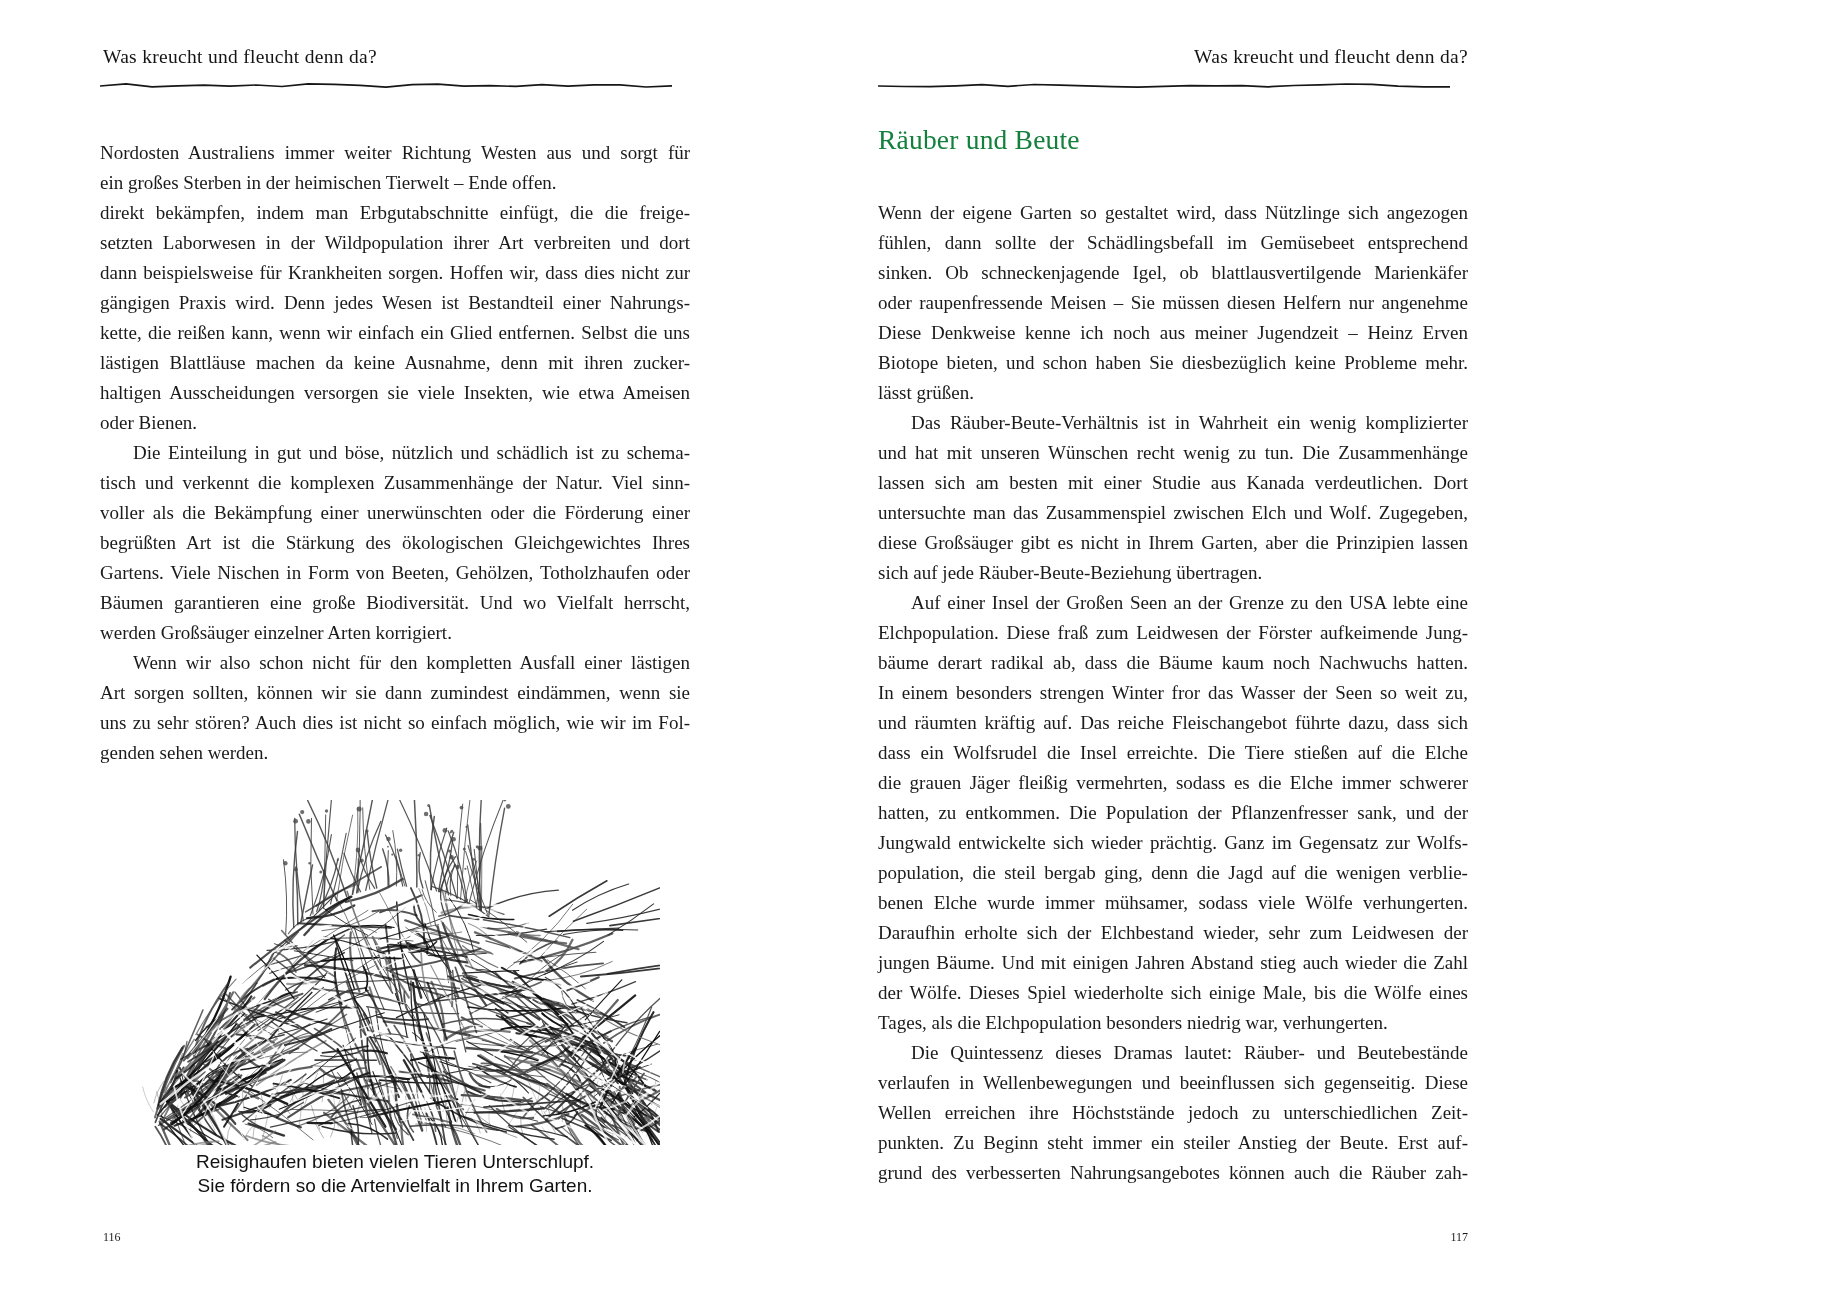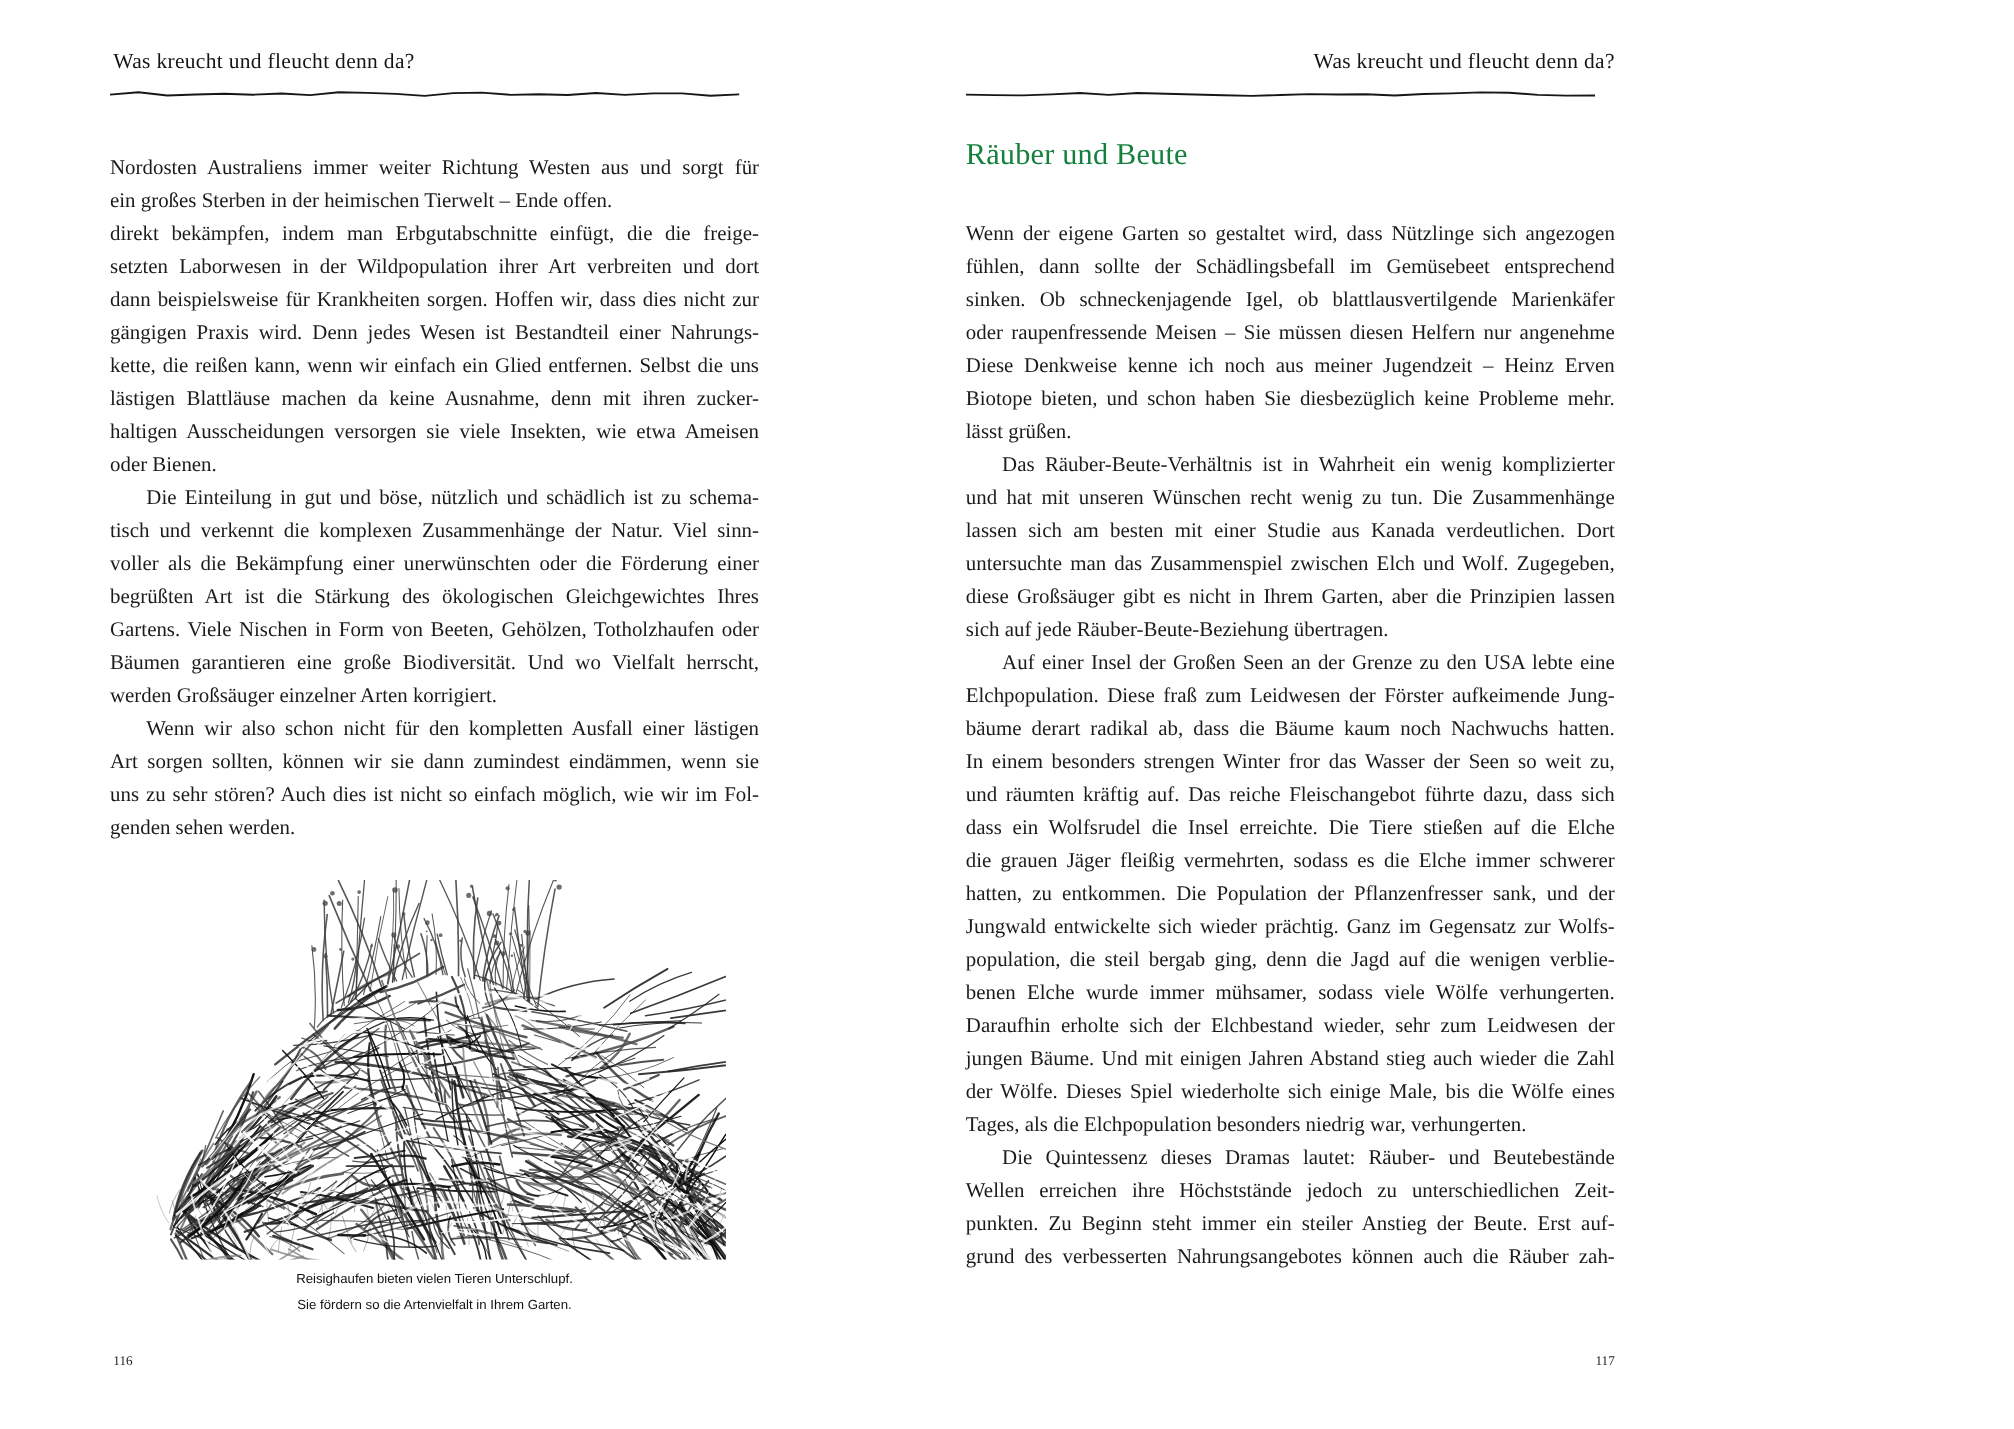--- a/index.html
+++ b/index.html
@@ -14,21 +14,21 @@
   }
   .running-head.right{text-align:right}
   .rule-svg{display:block}
   .body-text{width:590px}
   .line{height:30px;line-height:30px;font-size:19px;white-space:nowrap;color:#1b1b1b}
   .line.indent{padding-left:33px}
   .section-heading{
     font-size:27.5px;letter-spacing:.2px;color:#15803d;width:590px;height:36px;line-height:36px;
   }
   .caption{width:590px;text-align:center;font-family:"Liberation Sans", "DejaVu Sans", sans-serif;
-    font-size:12px;color:#111}
+    font-size:19px;color:#111}
   .caption div{height:24px;line-height:24px}
   .page-number{font-size:12px;color:#1b1b1b;width:590px;height:26px;line-height:26px}
   .page-number.right{text-align:right}
   .figure{overflow:visible}
 </style>
 </head>
 <body>
 
 <div class="abs" style="left:0;top:0;width:915px;height:1299px">
 
@@ -1145,19 +1145,20 @@
       <div class="line"><span style="word-spacing: 3.66px;">die grauen Jäger fleißig vermehrten, sodass es die Elche immer schwerer</span></div>
       <div class="line"><span style="word-spacing: 4.47px;">hatten, zu entkommen. Die Population der Pflanzenfresser sank, und der</span></div>
       <div class="line"><span style="word-spacing: 2.57px;">Jungwald entwickelte sich wieder prächtig. Ganz im Gegensatz zur Wolfs-</span></div>
       <div class="line"><span style="word-spacing: 3.73px;">population, die steil bergab ging, denn die Jagd auf die wenigen verblie-</span></div>
       <div class="line"><span style="word-spacing: 5.56px;">benen Elche wurde immer mühsamer, sodass viele Wölfe verhungerten.</span></div>
       <div class="line"><span style="word-spacing: 4.79px;">Daraufhin erholte sich der Elchbestand wieder, sehr zum Leidwesen der</span></div>
       <div class="line"><span style="word-spacing: 1.83px;">jungen Bäume. Und mit einigen Jahren Abstand stieg auch wieder die Zahl</span></div>
       <div class="line"><span style="word-spacing: 2.71px;">der Wölfe. Dieses Spiel wiederholte sich einige Male, bis die Wölfe eines</span></div>
       <div class="line"><span>Tages, als die Elchpopulation besonders niedrig war, verhungerten.</span></div>
       <div class="line indent"><span style="word-spacing: 7.19px;">Die Quintessenz dieses Dramas lautet: Räuber- und Beutebestände</span></div>
+      <div class="line"><span style="word-spacing: 4.66px;">verlaufen in Wellenbewegungen und beeinflussen sich gegenseitig. Diese</span></div>
       <div class="line"><span style="word-spacing: 8.76px;">Wellen erreichen ihre Höchststände jedoch zu unterschiedlichen Zeit-</span></div>
       <div class="line"><span style="word-spacing: 4.37px;">punkten. Zu Beginn steht immer ein steiler Anstieg der Beute. Erst auf-</span></div>
       <div class="line"><span style="word-spacing: 4.37px;">grund des verbesserten Nahrungsangebotes können auch die Räuber zah-</span></div>
     </div>
 
   <div class="abs page-number right" style="left:-37px;top:1224px">117</div>
 </div>
 
 </body></html>

